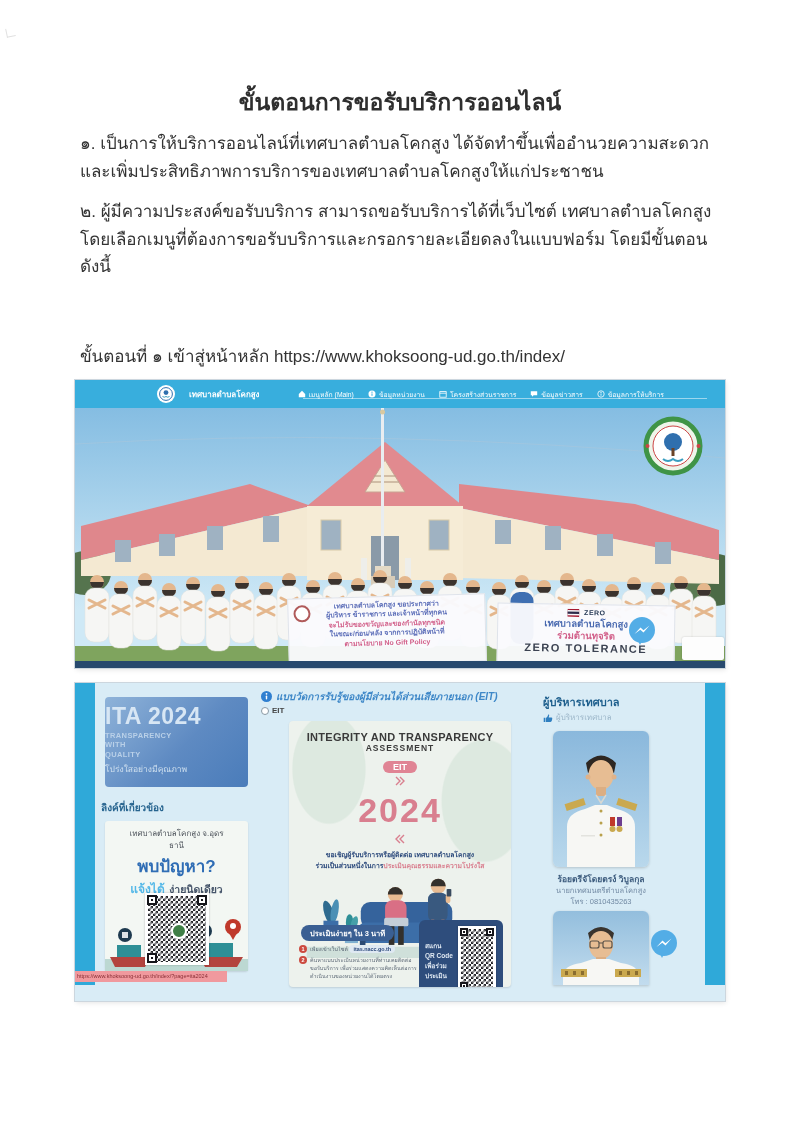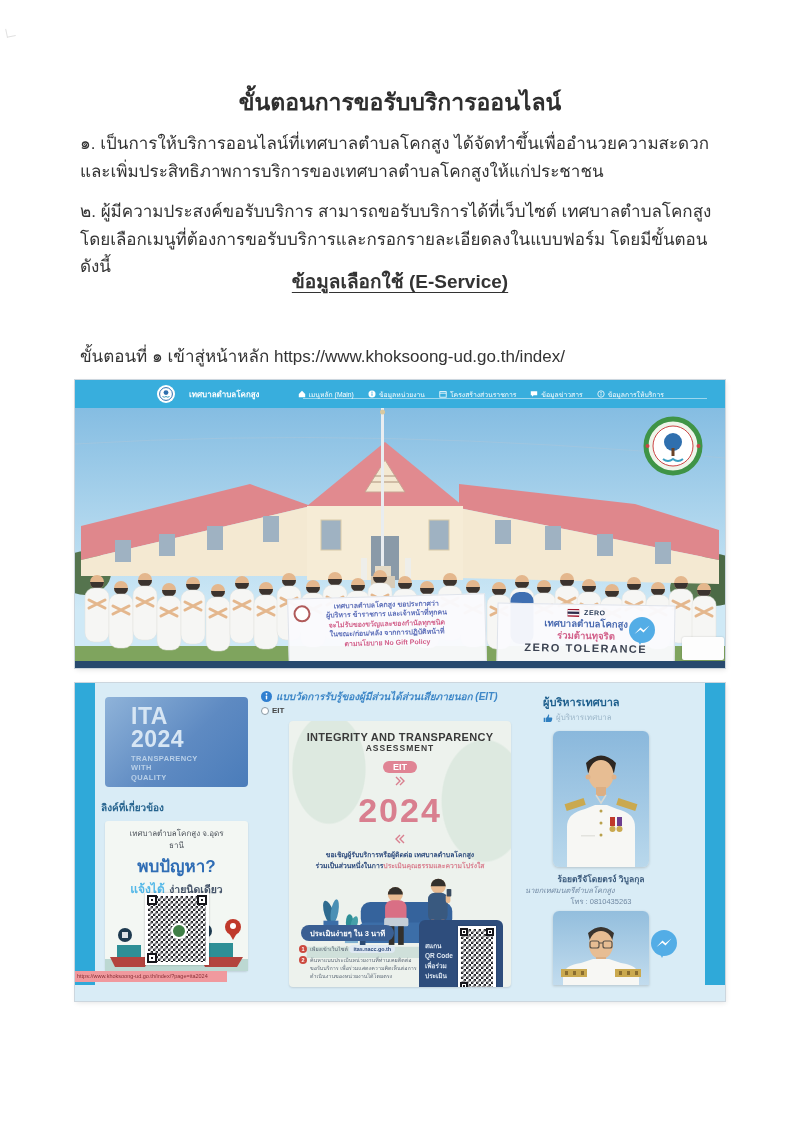--- a/index.html
+++ b/index.html
@@ -44,21 +44,21 @@
   .seal{position:absolute;left:568px;top:8px;width:60px;height:60px;}
   .msgr{position:absolute;width:30px;height:30px;}
   .msgr1{left:552px;top:208px;}
   .chat-box{position:absolute;left:607px;top:229px;width:42px;height:23px;background:#fdfdfd;border-radius:2px;box-shadow:0 0 2px rgba(0,0,0,.2);}
   .shot1-footer{position:absolute;bottom:0;left:0;width:650px;height:7px;background:#27496e;}
 
   
   .strip{position:absolute;top:0;width:20px;height:302px;background:#2fa9d9;}
   .strip-l{left:0;} .strip-r{left:630px;}
 
-  .ita-card{position:absolute;left:30px;top:14px;width:143px;height:90px;border-radius:4px;background:linear-gradient(135deg,#8fb3d9 0%,#5e8ac2 55%,#4a7cba 100%);padding:8px 26px;box-sizing:border-box;overflow:hidden;}
+  .ita-card{position:absolute;left:30px;top:14px;width:143px;height:90px;border-radius:4px;background:linear-gradient(135deg,#8fb3d9 0%,#5e8ac2 55%,#4a7cba 100%);padding:8px 0;box-sizing:border-box;overflow:hidden;}
   .ita-title{font-size:23px;font-weight:800;color:#d7e6f4;letter-spacing:.5px;line-height:1;}
   .ita-sub{margin-top:3px;font-size:7.5px;font-weight:700;color:#b9d0e8;line-height:1.25;letter-spacing:.4px;}
   .ita-thai{margin-top:3px;font-size:8.5px;color:#cfe0ef;}
   .links-heading{position:absolute;left:26px;top:117px;font-size:10px;font-weight:700;color:#27648f;}
 
   .poster1{position:absolute;left:30px;top:138px;width:143px;height:150px;background:#f3f7f3;border-radius:3px;box-shadow:0 1px 2px rgba(0,0,0,.12);text-align:center;overflow:visible;}
   .poster1 .org{font-size:8px;color:#4a5058;line-height:1.45;margin-top:7px;}
   .poster1 .headline{font-size:17px;font-weight:800;color:#2f6db5;line-height:1.1;margin-top:7px;}
   .poster1 .subrow{margin-top:2px;}
   .poster1 .hl{font-size:12px;font-weight:800;color:#54b8e8;}
@@ -103,35 +103,34 @@
   .qr2{position:relative;width:38px;height:66px;flex:0 0 auto;}
   .qr2 .f{width:8px;height:8px;border-width:2px;}
 
   .exec-heading{position:absolute;left:468px;top:10px;font-size:11px;font-weight:800;color:#1e5f8d;}
   .exec-sub{position:absolute;left:468px;top:28px;display:flex;align-items:center;gap:3px;}
   .exec-sub .txt{font-size:8px;color:#9cb6c9;}
   .portrait{position:absolute;border-radius:6px;overflow:hidden;box-shadow:0 1px 3px rgba(0,0,0,.18);}
   .portrait1{left:478px;top:48px;width:96px;height:136px;}
   .portrait2{left:478px;top:228px;width:96px;height:74px;border-radius:6px 6px 0 0;}
   .official-name{position:absolute;left:450px;top:189px;width:152px;text-align:center;font-size:8.5px;font-weight:800;color:#3c5b7d;}
-  .official-pos{position:absolute;left:450px;top:201px;width:152px;font-size:7.5px;color:#7189a3;font-style:italic;}
+  .official-pos{position:absolute;left:450px;top:201px;width:152px;text-align:center;font-size:7.5px;color:#7189a3;}
   .official-phone{position:absolute;left:450px;top:212px;width:152px;text-align:center;font-size:7.5px;color:#7189a3;}
   .msgr2{left:574px;top:246px;z-index:4;}
 </style>
 </head>
 <body>
 
 <div class="page">
 
   <div class="corner-mark"></div>
 
   <h1 class="doc-title">ขั้นตอนการขอรับบริการออนไลน์</h1>
   <p class="para p1">๑. เป็นการให้บริการออนไลน์ที่เทศบาลตำบลโคกสูง ได้จัดทำขึ้นเพื่ออำนวยความสะดวกและเพิ่มประสิทธิภาพการบริการของเทศบาลตำบลโคกสูงให้แก่ประชาชน</p>
   <p class="para p2">๒. ผู้มีความประสงค์ขอรับบริการ สามารถขอรับบริการได้ที่เว็บไซต์ เทศบาลตำบลโคกสูง โดยเลือกเมนูที่ต้องการขอรับบริการและกรอกรายละเอียดลงในแบบฟอร์ม โดยมีขั้นตอน ดังนี้</p>
-  <div class="eservice">ข้อมูลเลือกใช้ (E-Service)</div>
   <div class="step-line">ขั้นตอนที่ ๑ เข้าสู่หน้าหลัก https://www.khoksoong-ud.go.th/index/</div>
 
   <div class="shot shot1">
 
     <div class="navbar">
       <span class="nav-logo">
         <svg width="14" height="14" viewBox="0 0 14 14">
             <circle cx="7" cy="7" r="6.4" fill="#fff" stroke="#2f6fae" stroke-width="1"></circle>
             <circle cx="7" cy="5.6" r="2.4" fill="#2f6fae"></circle>
             <path d="M3.5 9.5 q1.8 1.4 3.5 0 q1.7 1.4 3.5 0" stroke="#3a9ec0" stroke-width="1" fill="none"></path>

